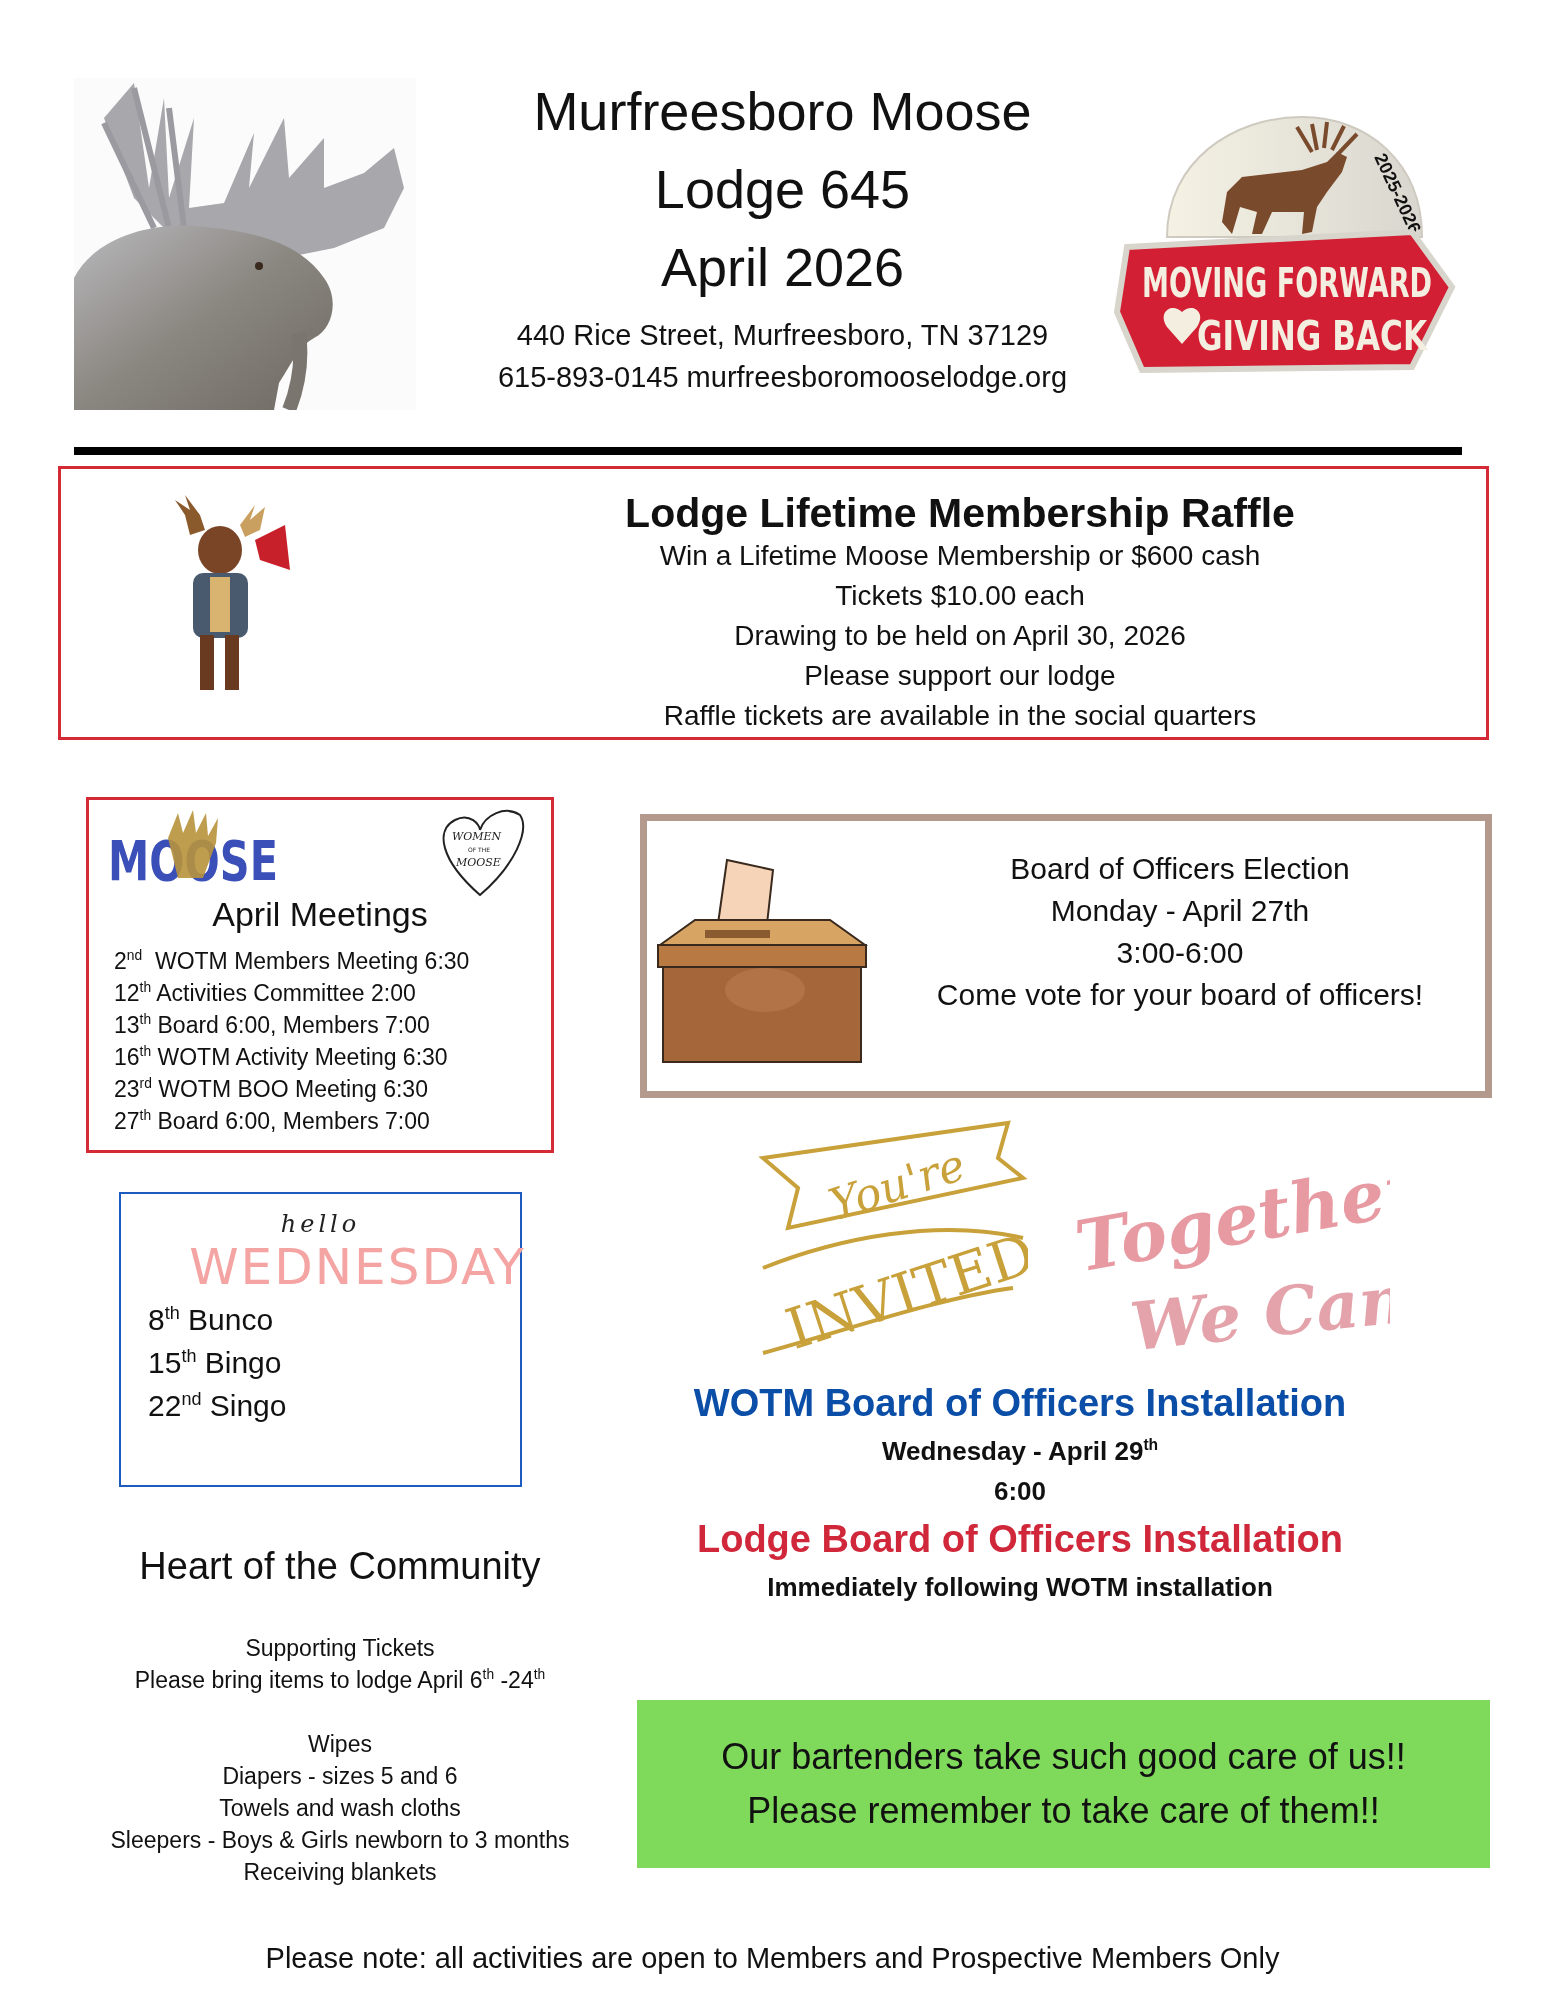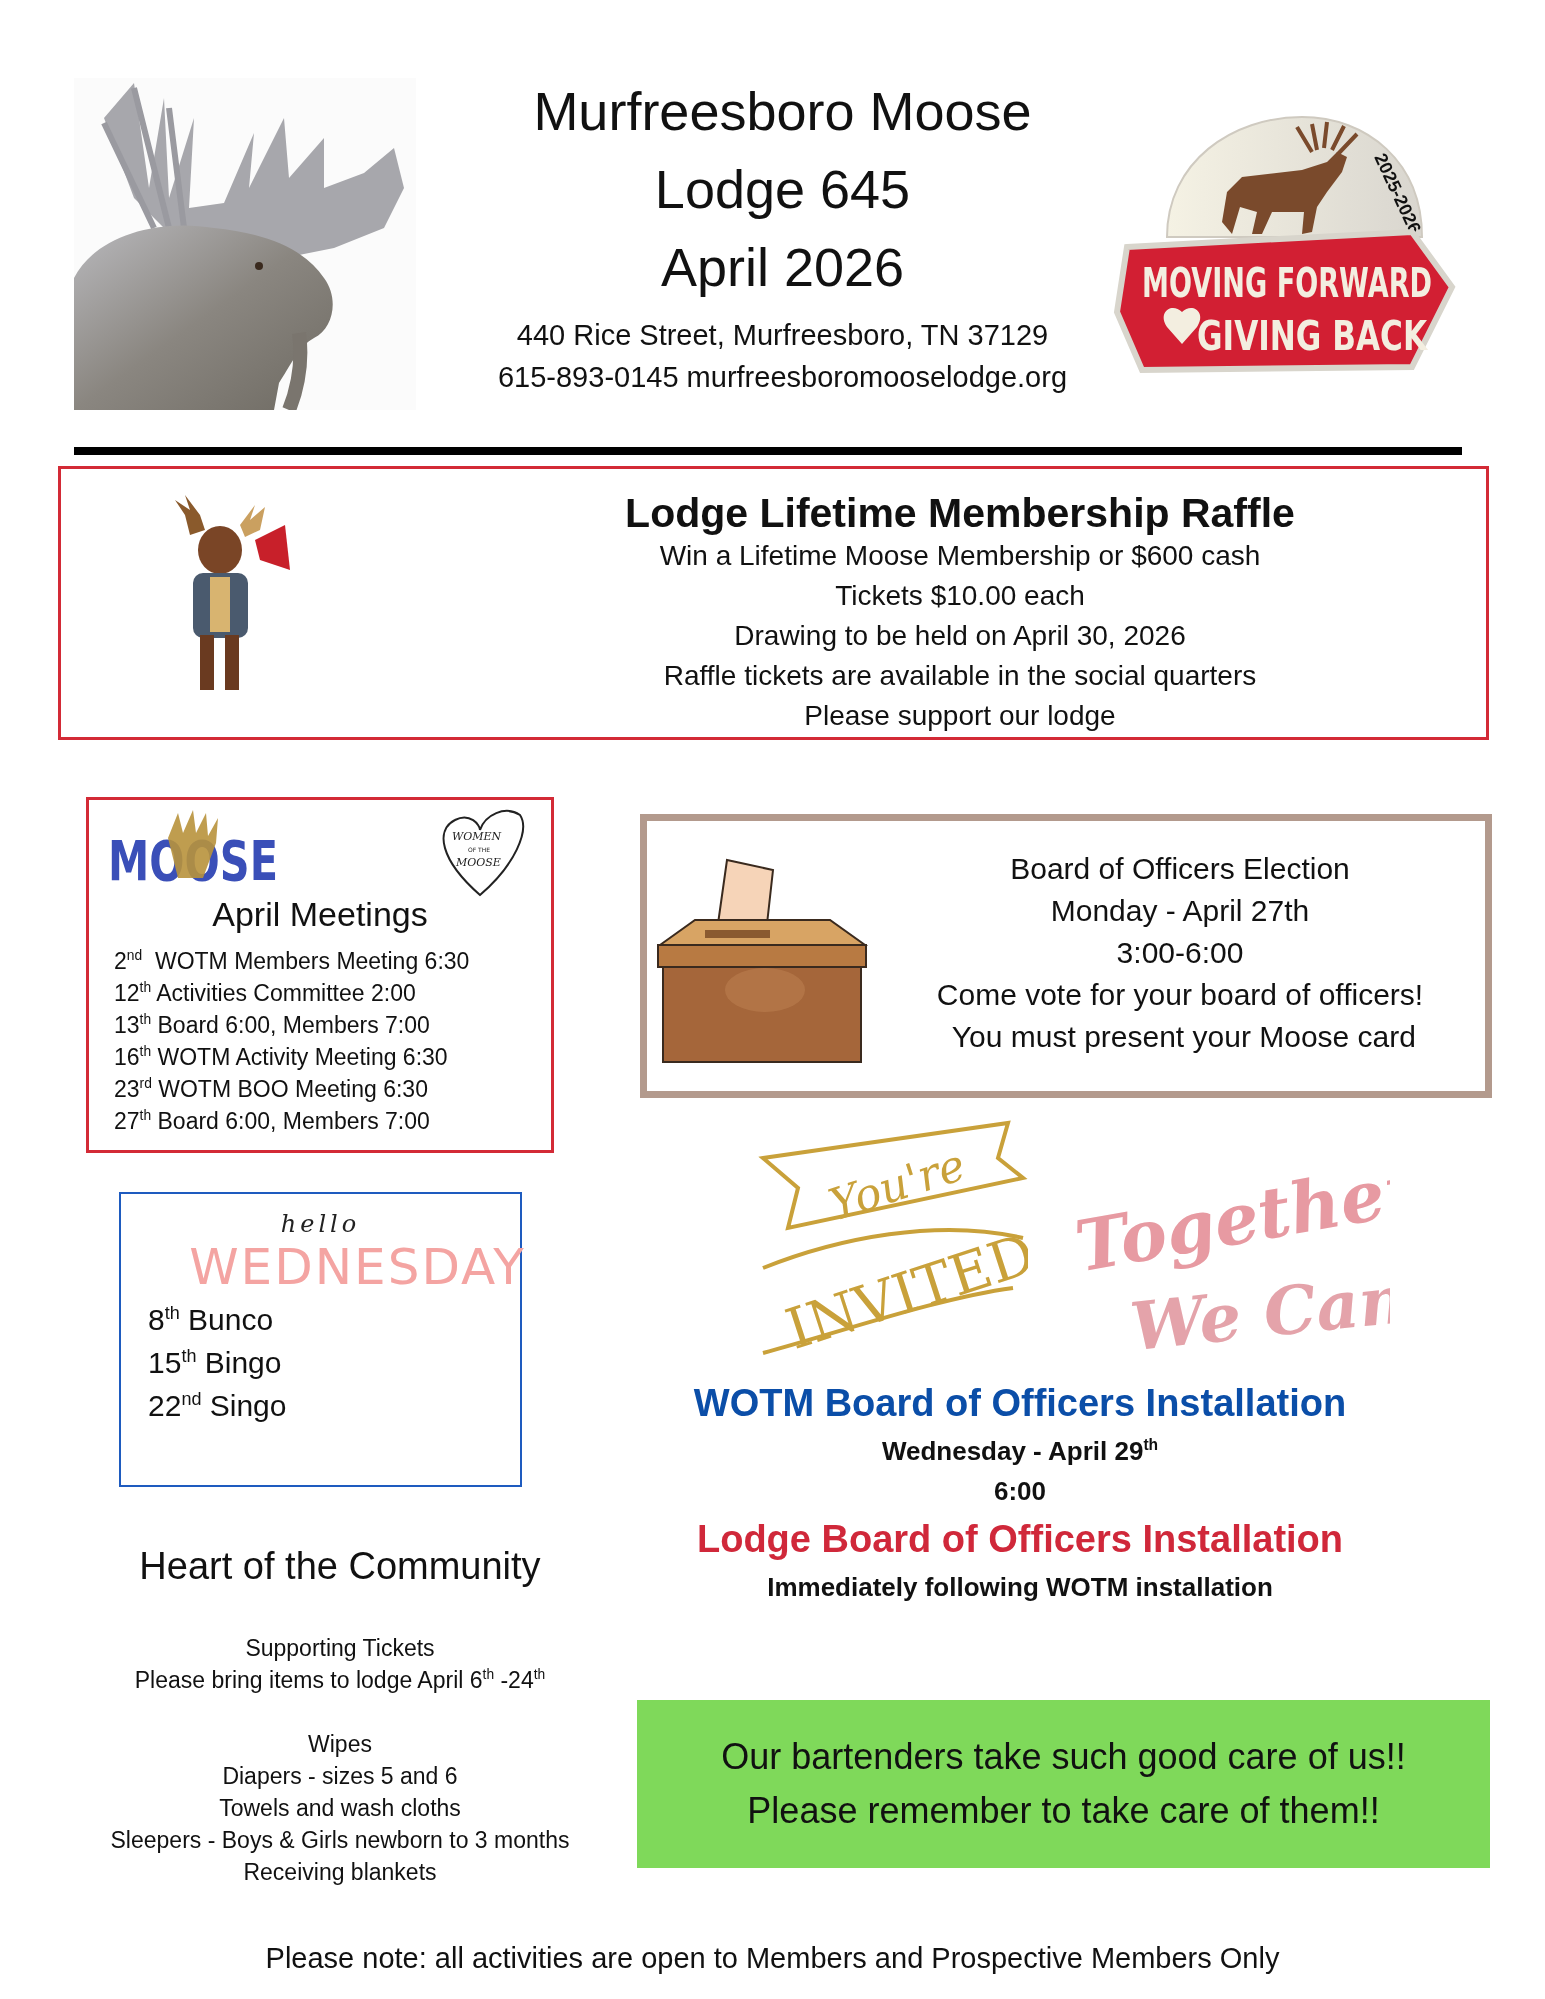--- a/index.html
+++ b/index.html
@@ -132,22 +132,22 @@
     <rect x="45" y="82" width="20" height="55" fill="#d8b470"></rect>
     <rect x="35" y="140" width="14" height="55" fill="#6a3a20"></rect>
     <rect x="60" y="140" width="14" height="55" fill="#6a3a20"></rect>
   </svg>
 </div>
 <div class="abs center" id="raffle-text">
   <div id="raffle-title">Lodge Lifetime Membership Raffle</div>
   <div class="raffle-line">Win a Lifetime Moose Membership or $600 cash</div>
   <div class="raffle-line">Tickets $10.00 each</div>
   <div class="raffle-line">Drawing to be held on April 30, 2026</div>
+  <div class="raffle-line">Please support our lodge</div>
   <div class="raffle-line">Raffle tickets are available in the social quarters</div>
-  <div class="raffle-line">Please support our lodge</div>
 </div>
 
 <div class="abs" id="meetings-box"></div>
 <div class="abs" id="moose-logo">
   <svg width="170" height="78" viewBox="0 0 170 78">
     <text x="0" y="72" font-family="DejaVu Sans, sans-serif" font-weight="bold" font-size="56" fill="#3a4fb8" textLength="170" lengthAdjust="spacingAndGlyphs">MOOSE</text>
     <path d="M60 30 L70 5 L75 25 L85 2 L88 25 L98 5 L100 28 L110 10 L108 35 L95 70 L70 70 Z" fill="#b8923c" opacity="0.9"></path>
   </svg>
 </div>
 <div class="abs" id="wotm-logo">
@@ -177,21 +177,20 @@
     <rect x="3" y="95" width="208" height="22" fill="#b87a42" stroke="#3a2a1e" stroke-width="2"></rect>
     <rect x="8" y="117" width="198" height="95" fill="#a5663a" stroke="#3a2a1e" stroke-width="2"></rect>
     <ellipse cx="110" cy="140" rx="40" ry="22" fill="#b5784a" opacity="0.8"></ellipse>
   </svg>
 </div>
 <div class="abs" id="election-text">
   <div class="election-line">Board of Officers Election</div>
   <div class="election-line">Monday - April 27th</div>
   <div class="election-line">3:00-6:00</div>
   <div class="election-line">Come vote for your board of officers!</div>
-  <div class="election-line" style="white-space:pre"> You must present your Moose card</div>
 </div>
 
 <div class="abs" id="wed-box"></div>
 <div class="abs" id="hello">hello</div>
 <div class="abs" id="wed-title">WEDNESDAY</div>
 <div class="abs" id="wed-list">
   <div class="wed-item"><span>8</span><sup>th</sup><span style="white-space:pre"> Bunco</span></div>
   <div class="wed-item"><span>15</span><sup>th</sup><span style="white-space:pre"> Bingo</span></div>
   <div class="wed-item"><span>22</span><sup>nd</sup><span style="white-space:pre"> Singo</span></div>
 </div>

